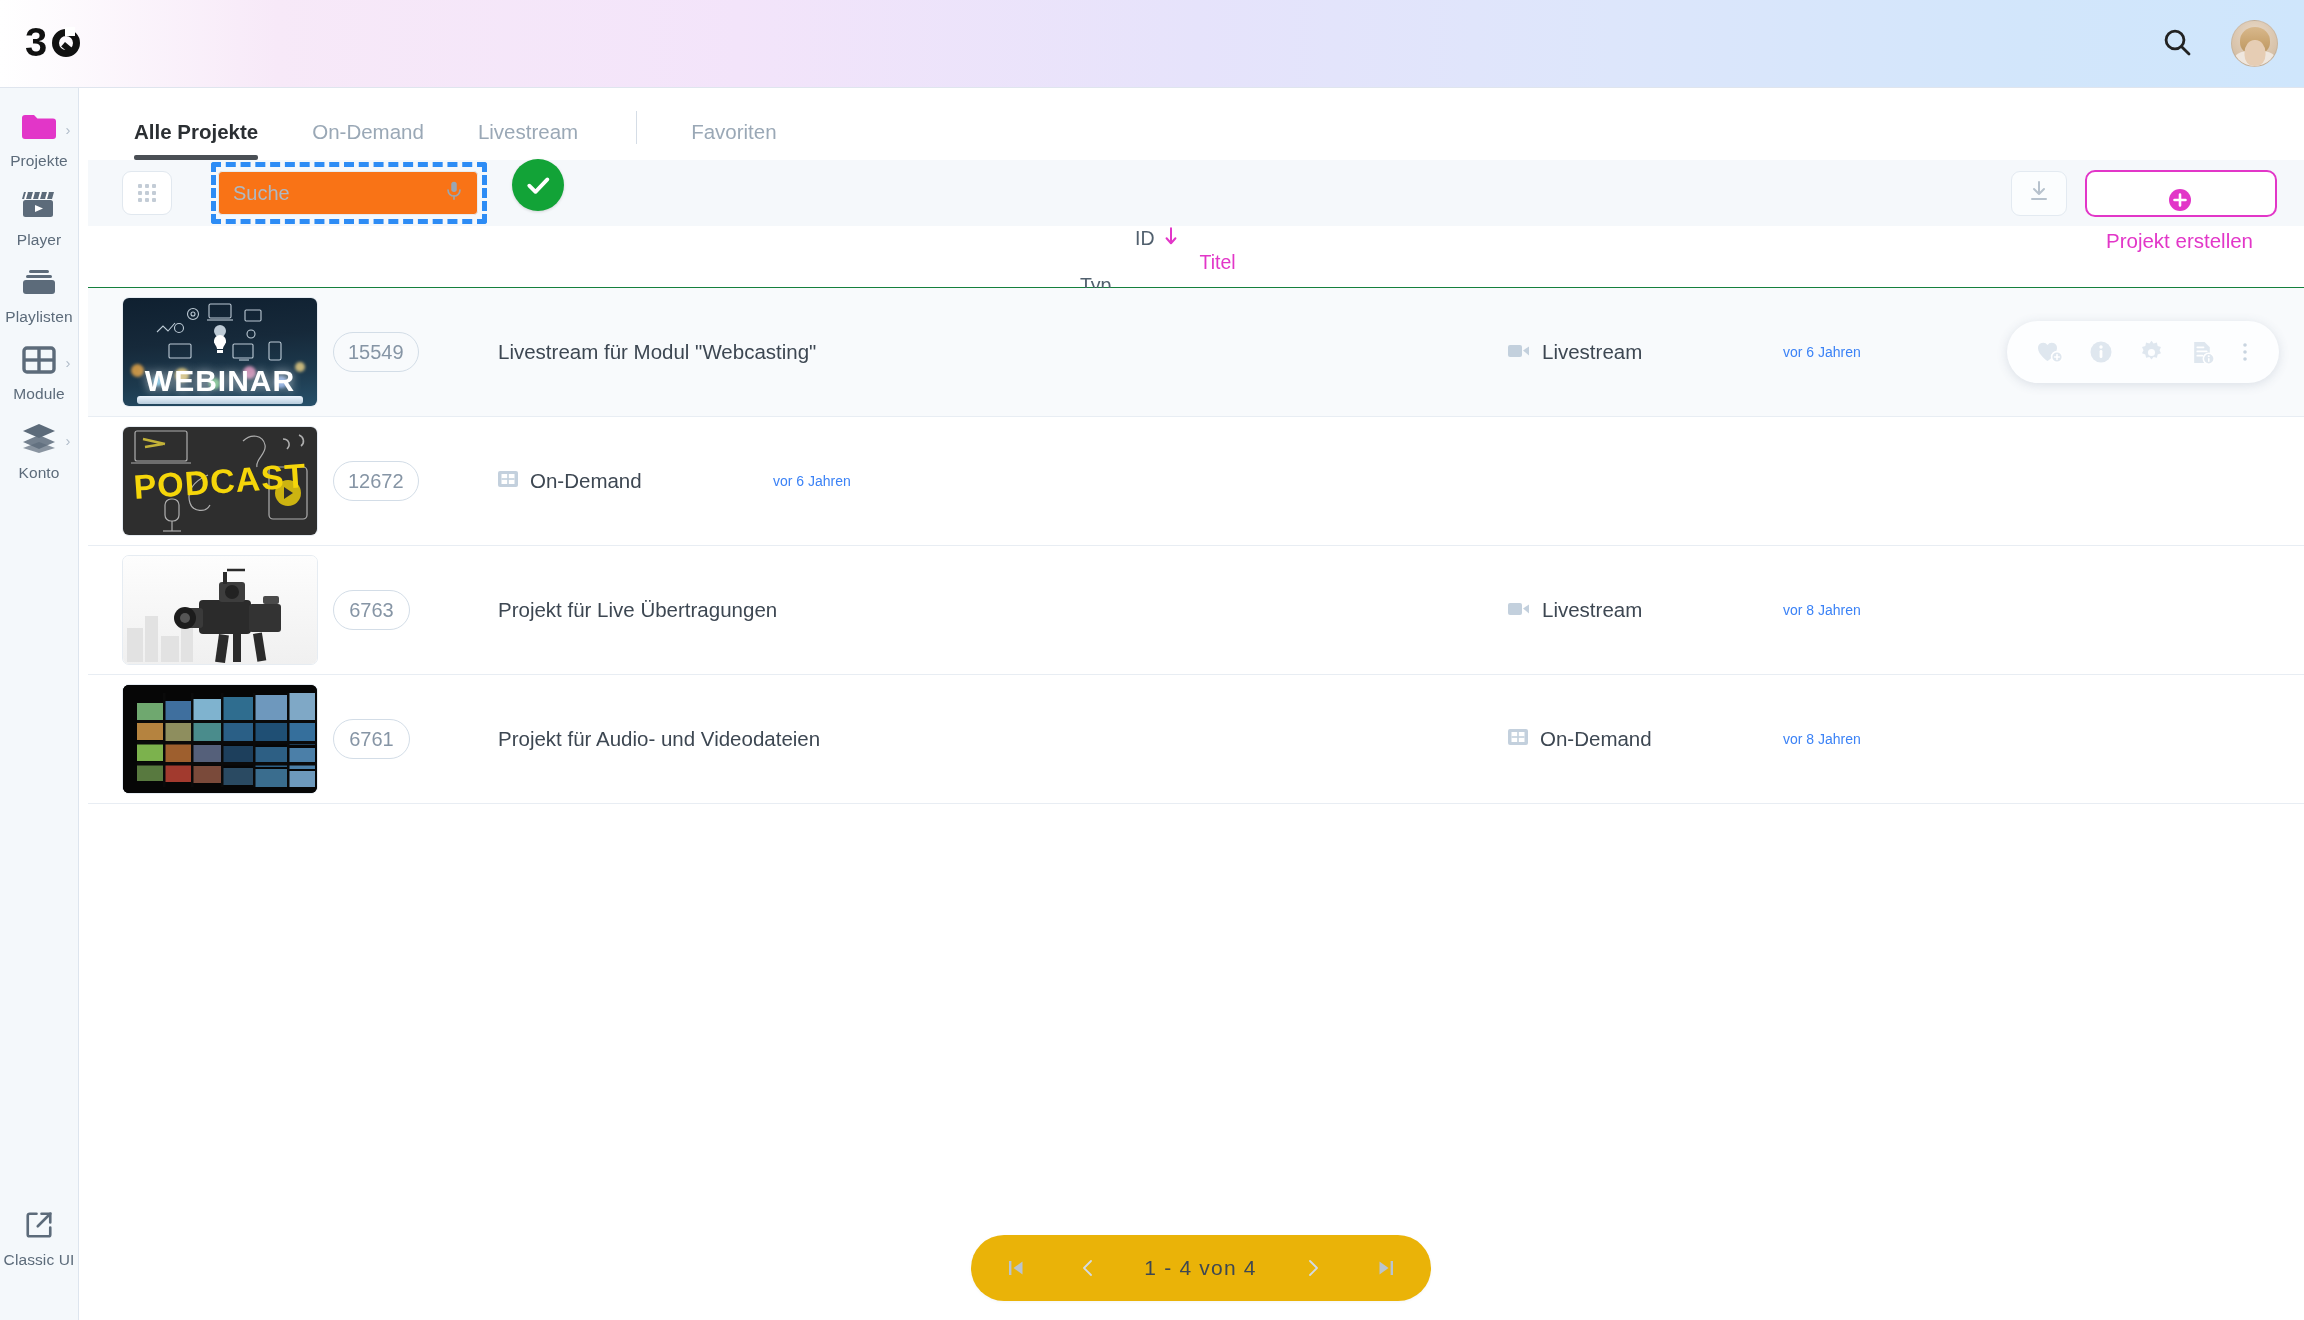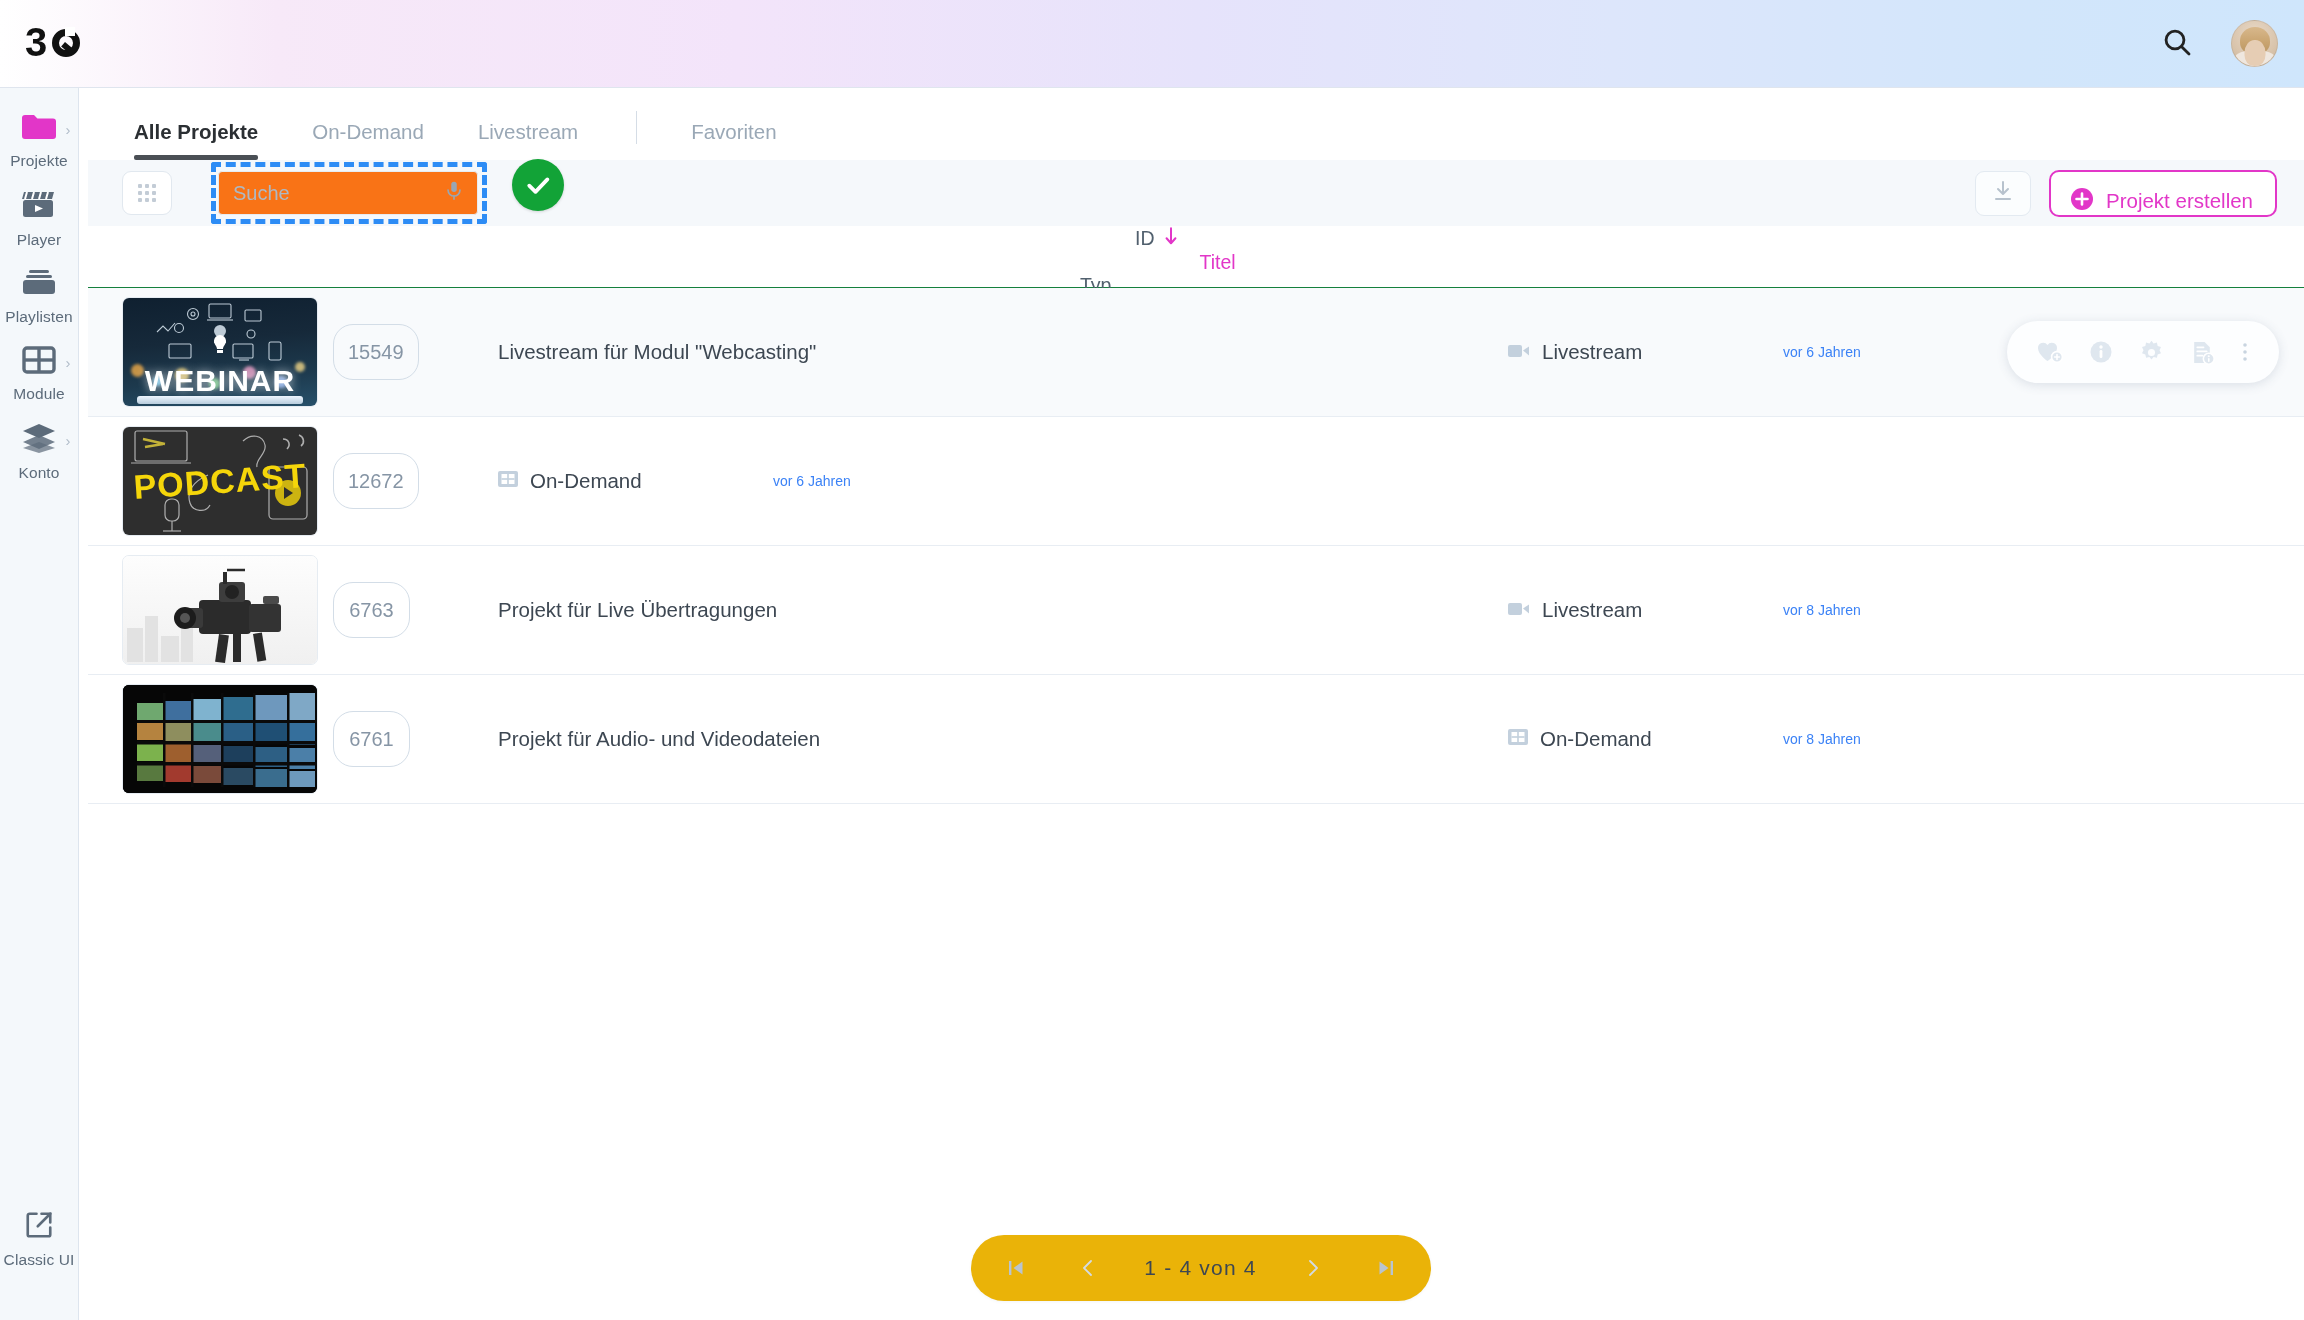--- a/index.html
+++ b/index.html
@@ -142,21 +142,21 @@
   .toolbar-right { margin-left: auto; display: flex; align-items: center; gap: 18px; }
   .dl-btn {
     width: 56px; height: 45px; border: 1px solid #e3eaf1; border-radius: 9px;
     background: #fbfdfe; display: flex; align-items: center; justify-content: center;
     cursor: pointer;
   }
   .create-btn {
     height: 47px; border: 2px solid #e236c8; border-radius: 10px;
     background: #ffffff; color: #e236c8; font-size: 20.5px;
     display: flex; align-items: center; gap: 12px; padding: 16px 22px 0 19px;
-    cursor: pointer; white-space: nowrap;
+    cursor: pointer; white-space: nowrap; flex-direction: column;
   }
 
   
   .thead {
     height: 62px; display: flex; align-items: center;
     border-bottom: 1px solid #15803d; padding-left: 34px; flex-direction: column;
   }
   .th { font-size: 19.5px; color: #51606e; display:flex; align-items:center; gap:8px; }
   .th.c-thumb { width: 211px; }
   .th.c-id    { width: 165px; }
@@ -178,21 +178,21 @@
   .c-typ   { width: 275px; }
   .c-date  { width: 290px; }
   .c-act   { width: 240px; position: relative; height: 100%; }
 
   .thumb {
     width: 196px; height: 110px; border-radius: 7px; overflow: hidden;
     border: 1px solid #e6ecf2; position: relative;
   }
   .id-pill {
     display: inline-flex; align-items: center; justify-content: center;
-    min-width: 77px; height: 56px; padding: 0 14px;
+    min-width: 77px; height: 40px; padding: 0 14px;
     border: 1px solid #d3dde7; border-radius: 20px;
     font-size: 20px; color: #8695a5;
   }
   .title-txt { font-size: 20.5px; color: #3d4752; }
   .typ-cell { display: flex; align-items: center; gap: 12px; font-size: 20.5px; color: #3d4752; }
   .date-txt { font-size: 14px; color: #3b82f6; }
 
   .actions {
     position: absolute; right: 34px; top: 50%; transform: translateY(-50%);
     height: 62px; border-radius: 31px; background: #fdfeff;

